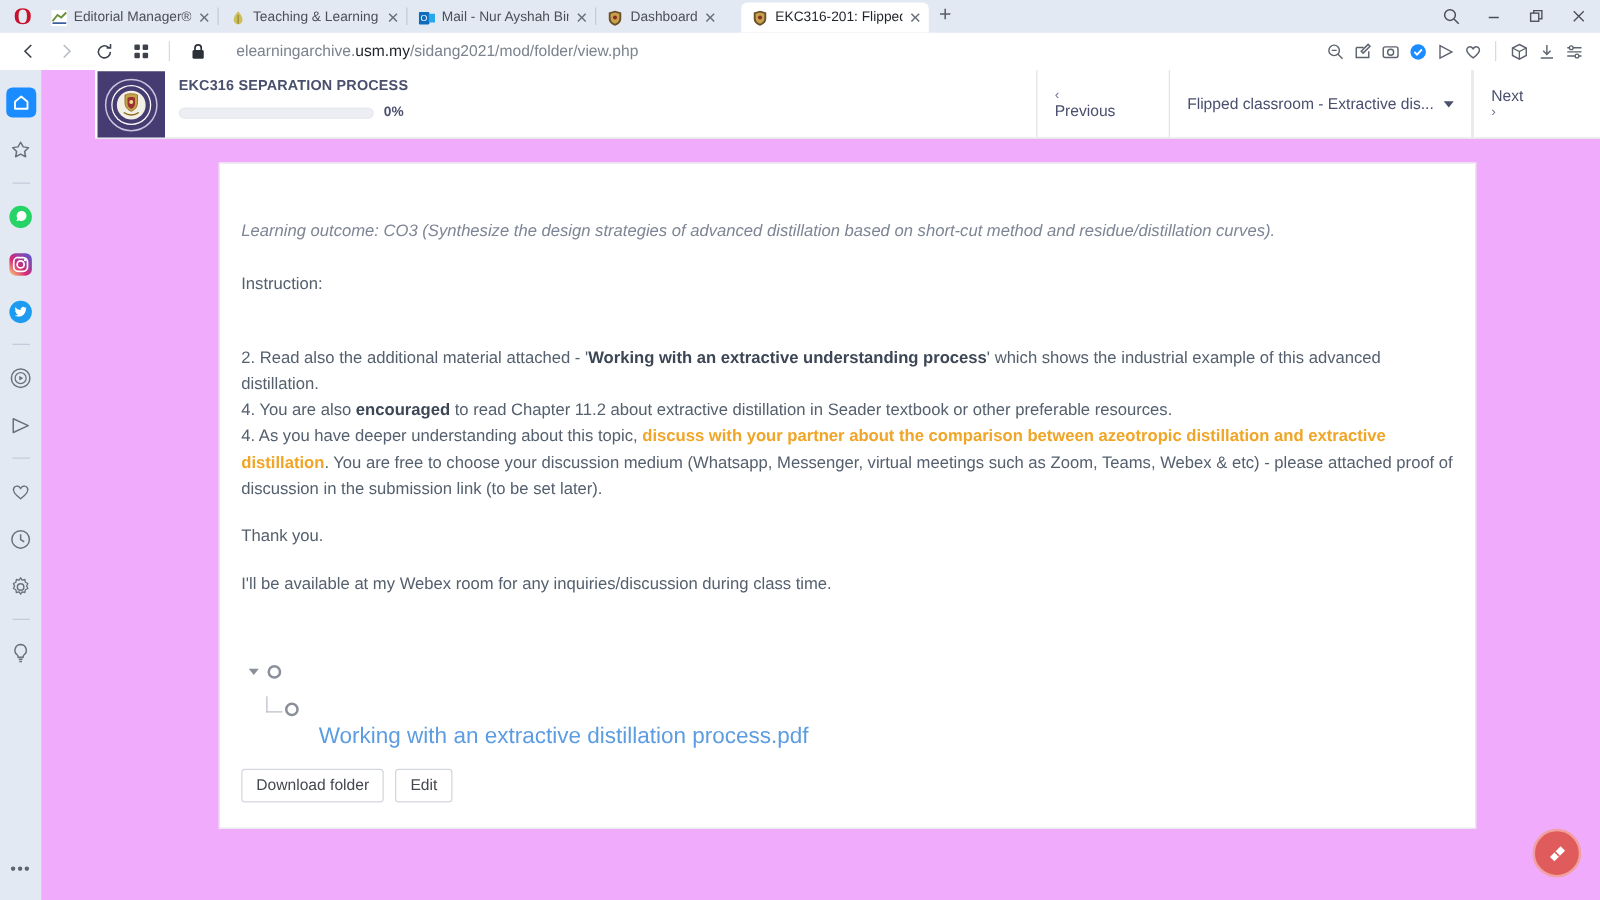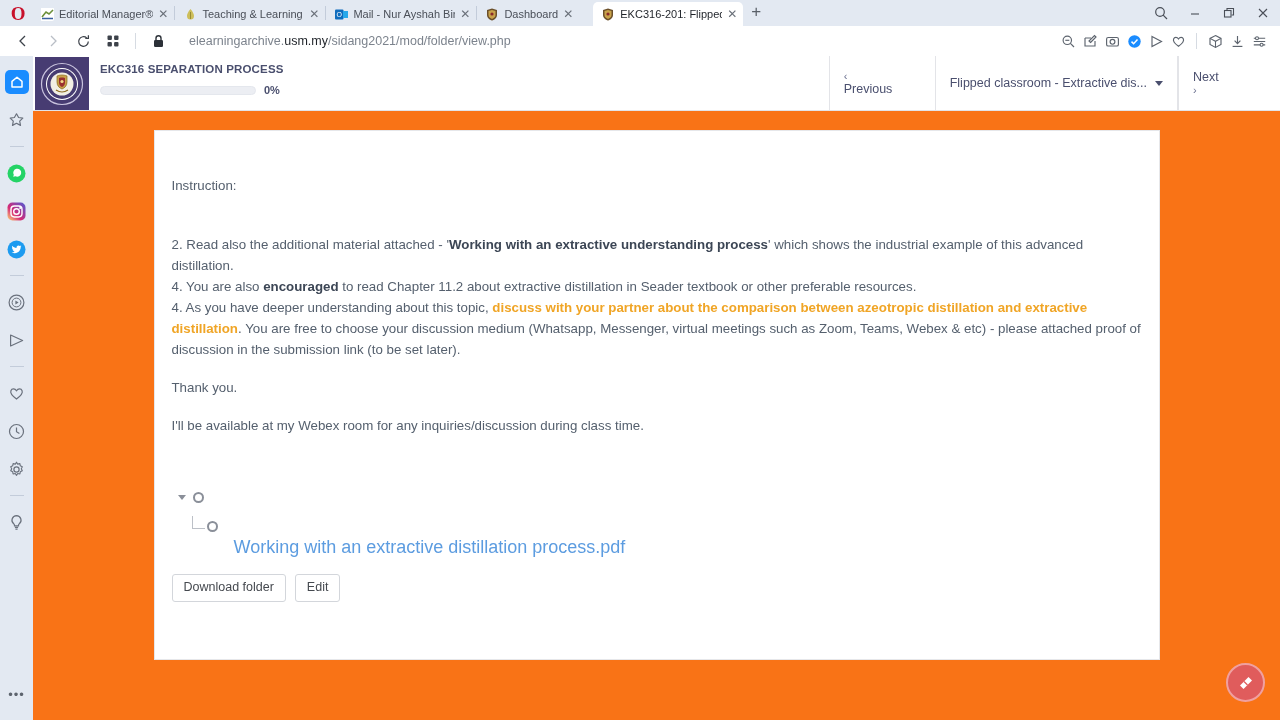--- a/index.html
+++ b/index.html
@@ -74,21 +74,21 @@
              display: flex; align-items: center; justify-content: center;
              border-radius: 5px; }
   .sb-item.home { background: #1a8cff; }
   .sb-div { width: 14px; height: 1px; background: #c3ccda; margin: 0 0 14px 0; }
   .sb-more { position: absolute; bottom: 18px; color: #5d646e;
              font-size: 13px; letter-spacing: 1px; }
 
   
   .viewport {
     position: absolute; left: 33px; top: 56px; right: 0; bottom: 0;
-    background: #f97316; overflow: hidden;
+    background: #f0abfc; overflow: hidden; padding-left: 43px;
   }
 
   
   .course-header {
     height: 55px; background: #ffffff; border-bottom: 1px solid #e3e4e8;
     display: flex; align-items: stretch;
   }
   .crest-box {
     width: 54px; height: 53px; margin: 1px 0 0 2px; background: #473c72;
     display: flex; align-items: center; justify-content: center;
@@ -479,20 +479,21 @@
       </div>
       <div class="nav-cell next">
         <div>Next</div>
         <div class="nav-chev">›</div>
       </div>
     </div>
 
     <div class="card">
       <div class="card-inner">
 
+        <div class="lo">Learning outcome: CO3 (Synthesize the design strategies of advanced distillation based on short-cut method and residue/distillation curves).</div>
 
         <p class="body">Instruction:</p>
 
         <p class="body steps">
           <br>
           <span><span>2. Read also the additional material attached - '</span><span class="b">Working with an extractive understanding process</span><span>' which shows the industrial example of this advanced distillation.</span></span><br>
           <span><span>4. You are also </span><span class="b">encouraged</span><span> to read Chapter 11.2 about extractive distillation in Seader textbook or other preferable resources.</span></span><br>
           <span><span>4. As you have deeper understanding about this topic, </span><span class="hl">discuss with your partner about the comparison between azeotropic distillation and extractive distillation</span><span>. You are free to choose your discussion medium (Whatsapp, Messenger, virtual meetings such as Zoom, Teams, Webex &amp; etc) - please attached proof of discussion in the submission link (to be set later).</span></span>
         </p>
 

